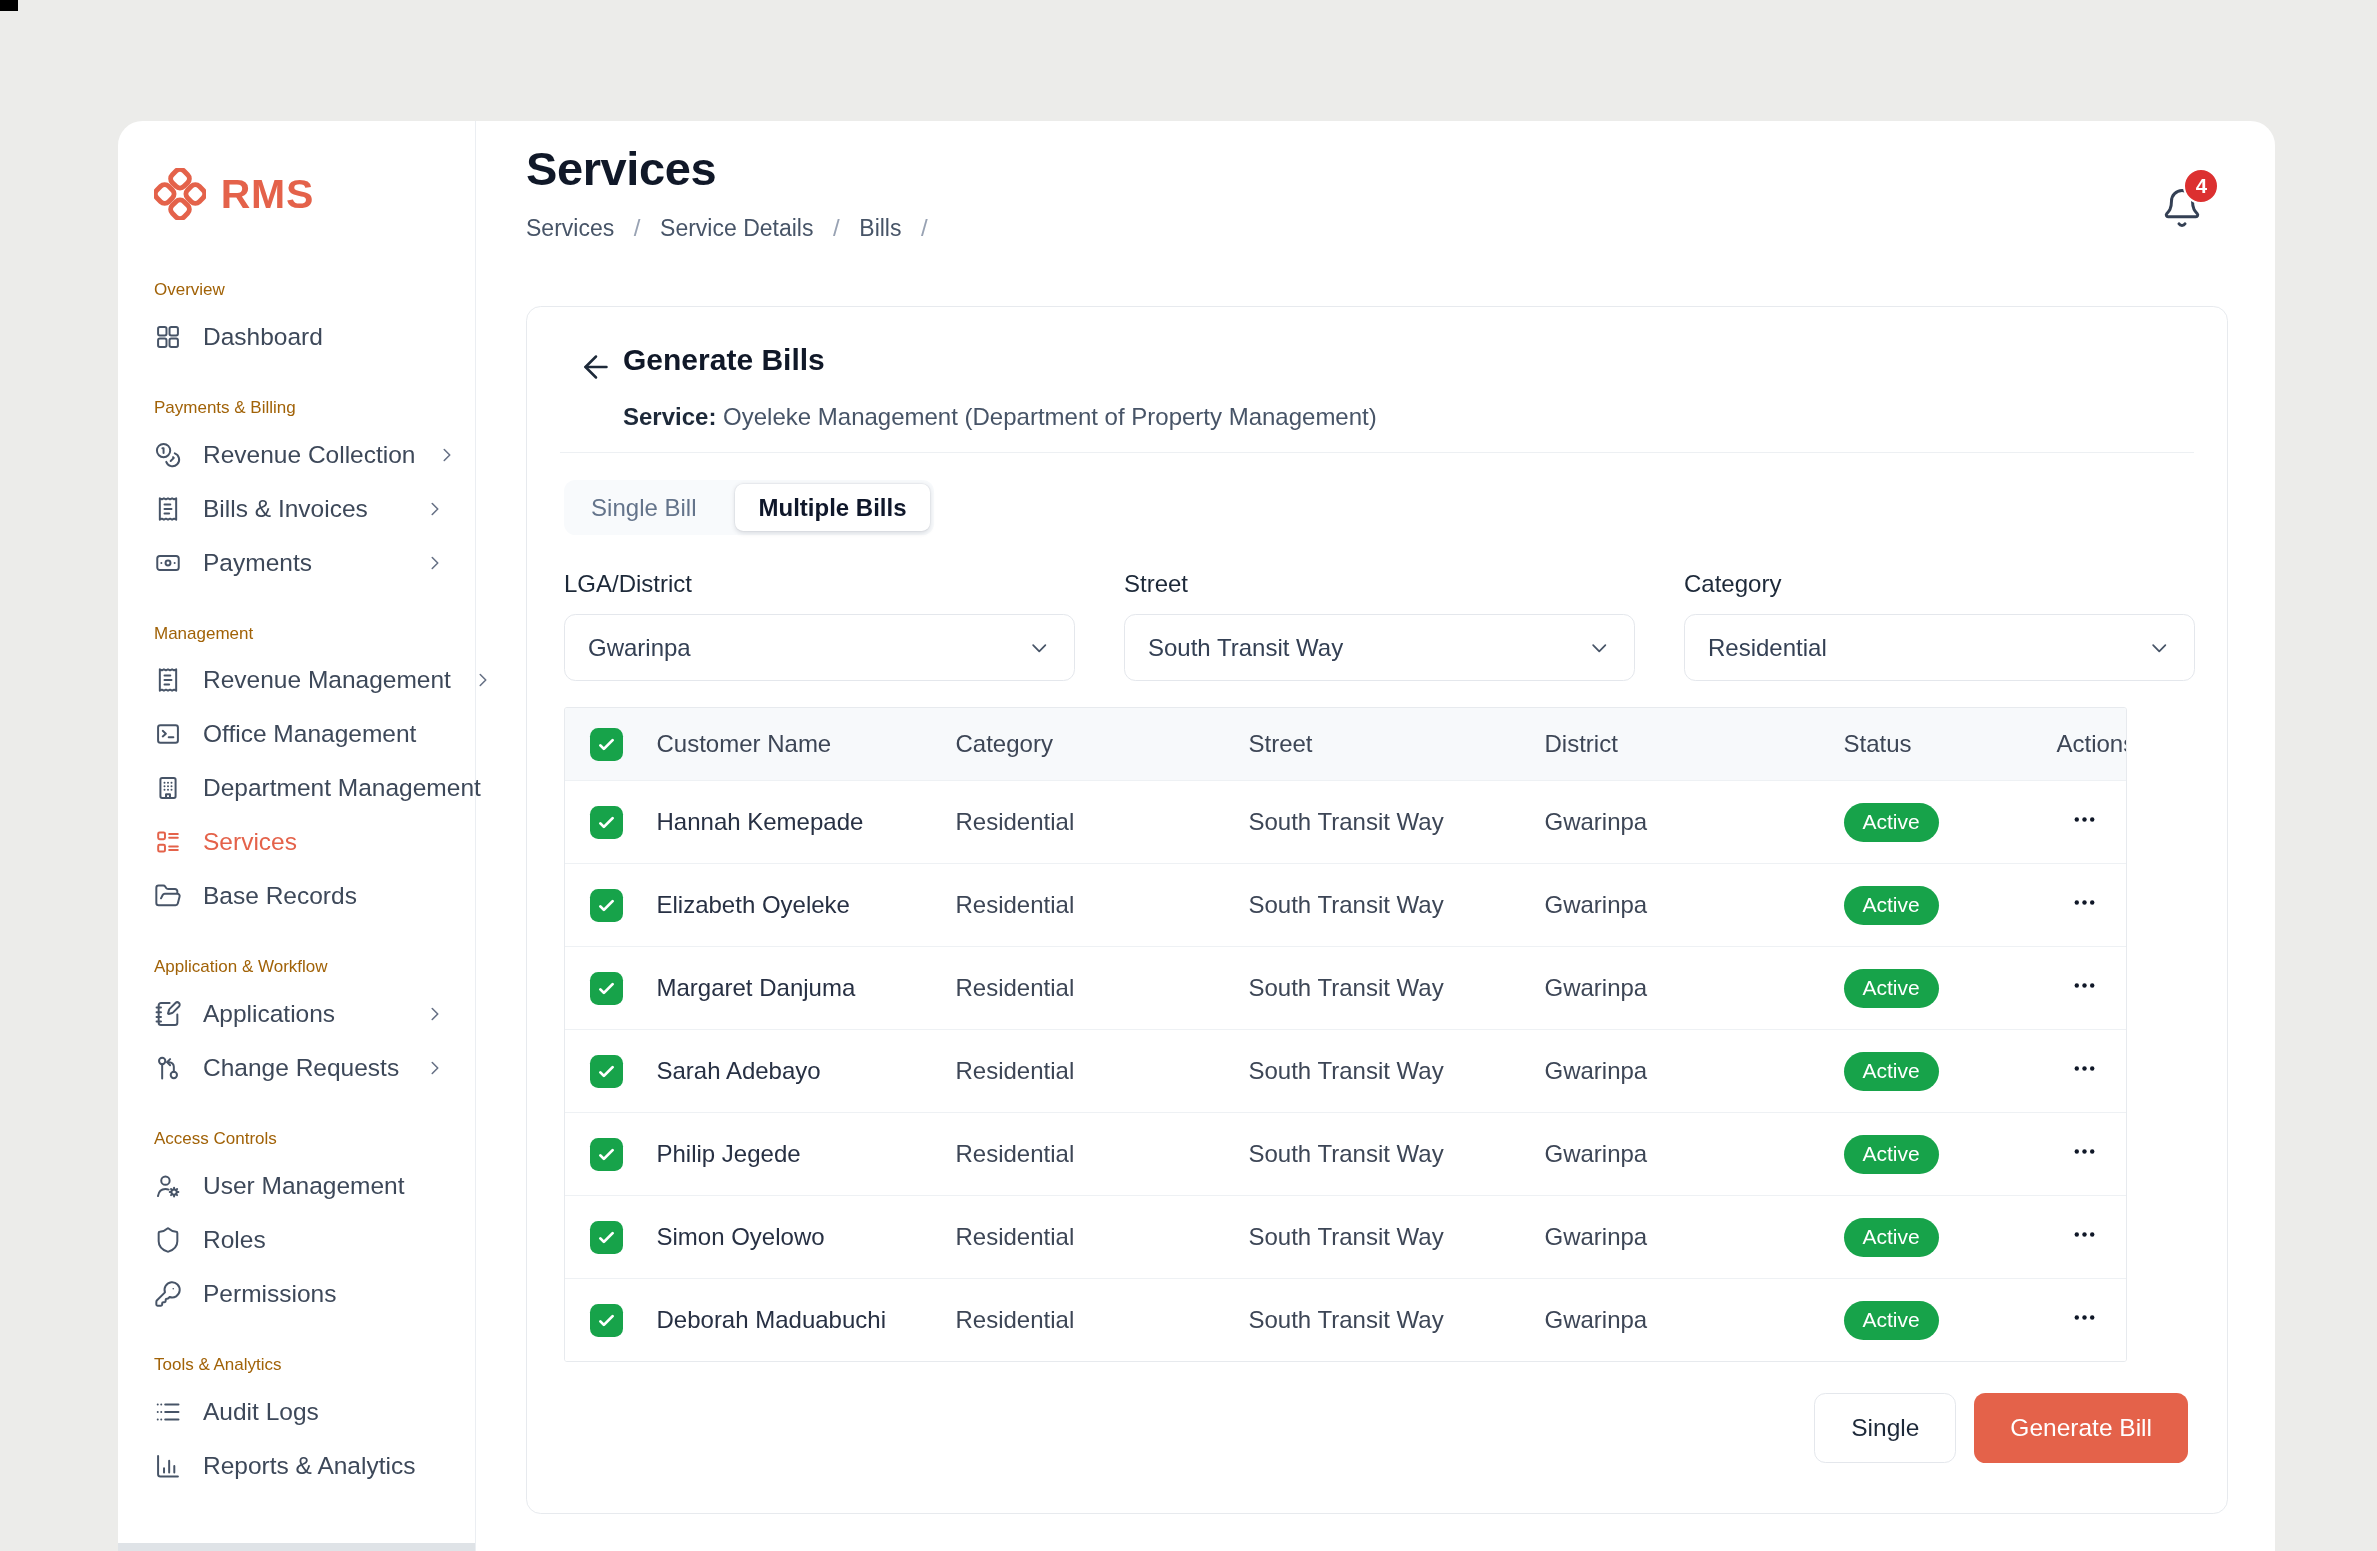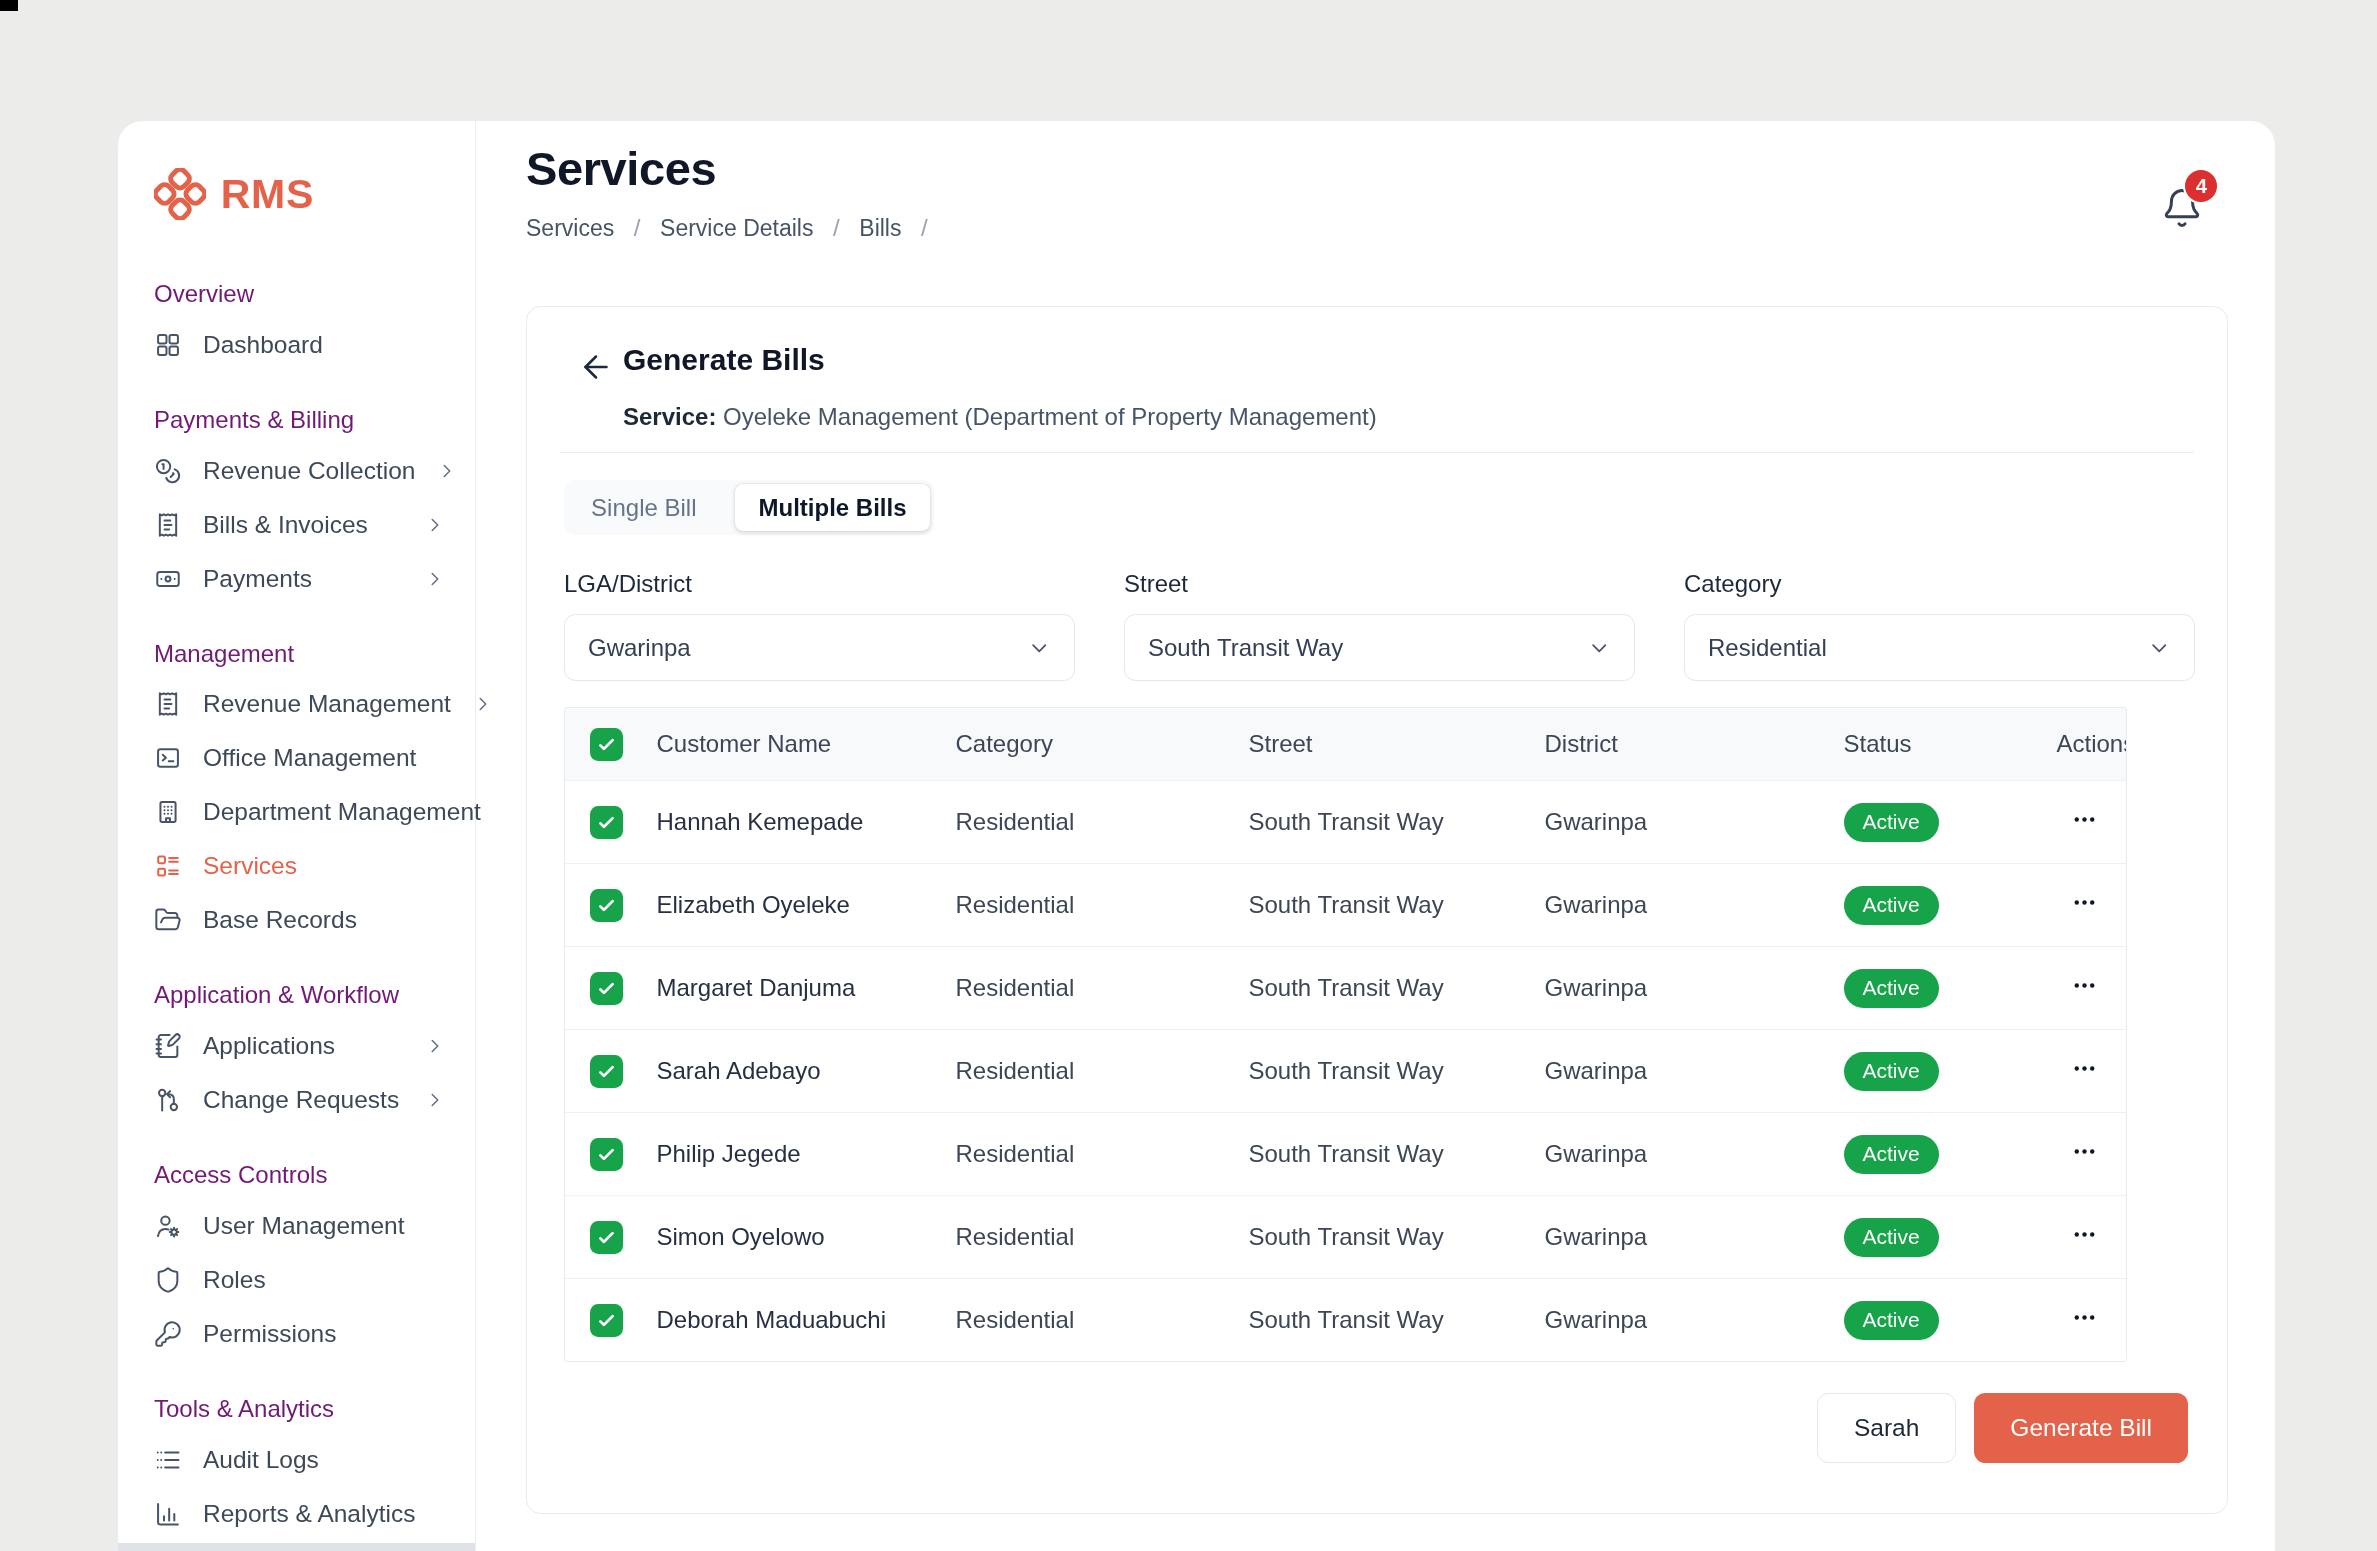--- a/index.html
+++ b/index.html
@@ -6,21 +6,21 @@
   html,body{width:2377px;height:1551px}
   body{background:#ECECEA;font-family:"Liberation Sans","DejaVu Sans",sans-serif;overflow:hidden;position:relative;color:#1D2939}
   .notch{position:absolute;top:0;left:0;width:18px;height:10.6px;background:#000}
   .app{position:absolute;left:118px;top:121px;width:2157px;height:1430px;background:#fff;border-radius:24.5px 24.5px 0 0}
   
   .sidebar{position:absolute;left:0;top:0;bottom:0;width:358px;border-right:0.8px solid #EBEEF2;padding:47px 23px 0 36px}
   .logo{display:flex;align-items:center;gap:14.7px;margin-bottom:60px}
   .logo-mark{display:flex}
   .logo-mark svg{width:52px;height:52px;color:var(--accent)}
   .logo-text{font-size:41px;font-weight:700;color:var(--accent);letter-spacing:0.8px}
-  .section-label{font-size:24px;color:#701a75;margin:34px 0 9.8px;font-weight:400}
+  .section-label{font-size:17px;color:#a16207;margin:34px 0 9.8px;font-weight:400}
   .nav-section:first-child .section-label{margin-top:0}
   .nav-item{display:flex;align-items:center;gap:21px;height:54px;font-size:24.5px;color:#3D4859;cursor:pointer}
   .nav-icon{width:28px;height:28px;color:#475467;display:flex;flex:none}
   .nav-icon svg{width:28px;height:28px}
   .nav-label{white-space:nowrap}
   .nav-chev{margin-left:auto;margin-right:6.5px;width:22px;height:22px;color:#667085;display:flex}
   .nav-chev svg{width:22px;height:22px}
   .nav-item.active{color:var(--accent)}
   .nav-item.active .nav-icon{color:var(--accent)}
   .sidebar-strip{position:absolute;left:0;right:0;bottom:0;height:8.2px;background:#DFE3E7}
@@ -531,19 +531,19 @@
                     <circle cx="6.4" cy="12" r="1.6" fill="currentColor" stroke="none"></circle>
                     <circle cx="12" cy="12" r="1.6" fill="currentColor" stroke="none"></circle>
                     <circle cx="17.6" cy="12" r="1.6" fill="currentColor" stroke="none"></circle>
                   </svg>
                 </span></div>
             </div>
           </div>
       </div>
 
       <div class="panel-footer">
-        <button class="btn-cancel">Sarah</button>
+        <button class="btn-cancel">Single</button>
         <button class="btn-primary">Generate Bill</button>
       </div>
     </section>
   </main>
 </div>
 
 
 </body></html>

